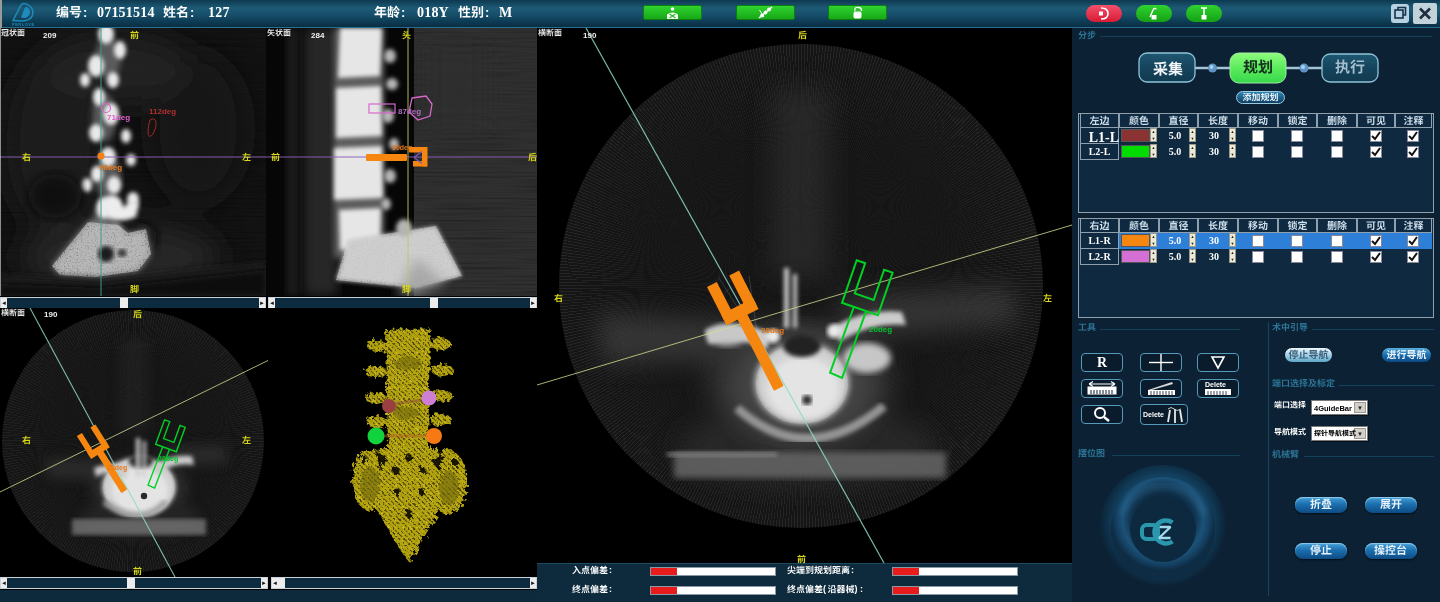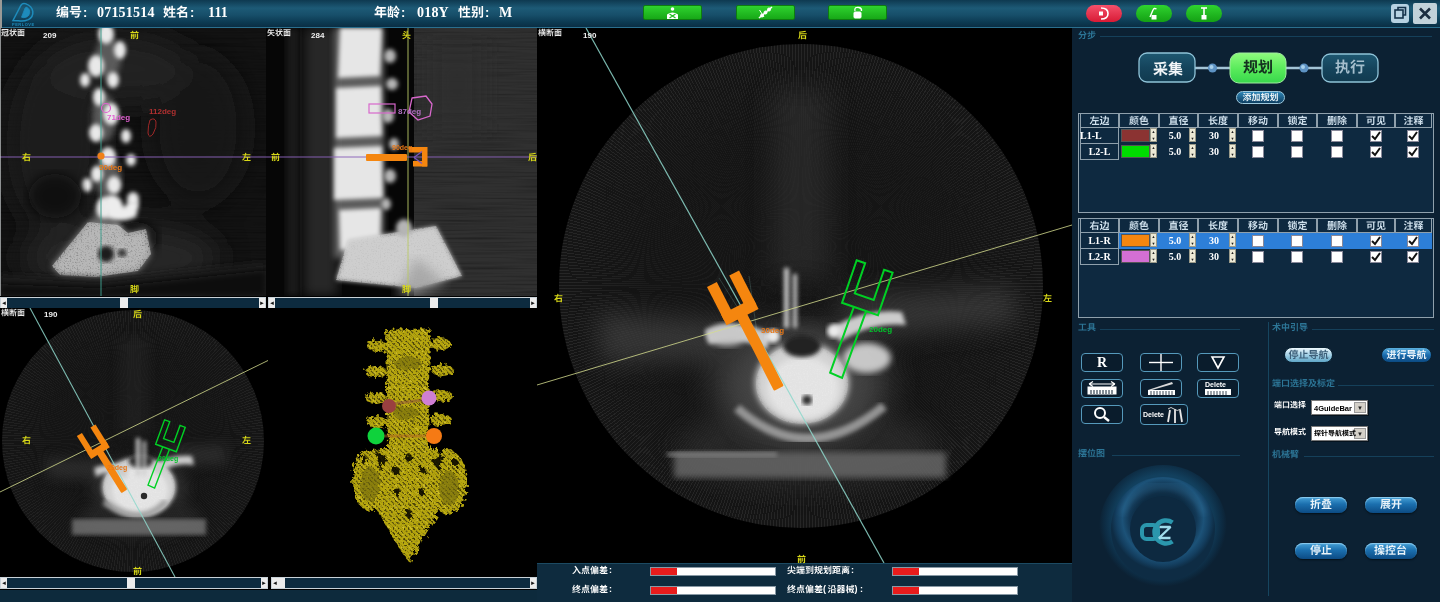--- a/index.html
+++ b/index.html
@@ -115,21 +115,21 @@
 <div id="topbar"></div>
 <svg class="ab" style="left:8px;top:1px" width="36" height="26" viewBox="0 0 36 26">
 <g stroke="#1e8cbc" fill="none">
 <path d="M5 19.5 L13 4.2 Q14.8 1.6 18 2.9 Q24 5.2 24.8 10.5 Q25.4 16 20.4 18.6 Q15.5 20.8 10.5 19.8 Z" stroke-width="1.5"></path>
 <path d="M13.5 16.2 L17 7.2 Q17.8 5.5 19.3 6.5 Q21.9 8.3 21.7 11.4 Q21.4 14.9 18.2 16.2 Q15.7 17.1 13.5 16.2 Z" fill="#1e8cbc" stroke-width="0.8"></path>
 </g>
 <text x="4" y="24.5" font-size="4" fill="#1e8cbc" font-weight="bold" letter-spacing="0.5">PERLOVE</text>
 </svg>
 <div class="ab" style="left:0;top:0;width:2px;height:28px;background:#9a9a96"></div>
 <div class="serifw" style="left:97px;top:5px;font-size:14px;letter-spacing:0.2px">07151514</div>
-<div class="serifw" style="left:208px;top:5px;font-size:14px;letter-spacing:0.2px">111</div>
+<div class="serifw" style="left:208px;top:5px;font-size:14px;letter-spacing:0.2px">127</div>
 <div class="serifw" style="left:417px;top:5px;font-size:14px;letter-spacing:0.2px">018Y</div>
 <div class="serifw" style="left:499px;top:5px;font-size:14px;letter-spacing:0.2px">M</div>
 <div class="gbtn" style="left:643px"></div>
 <div class="gbtn" style="left:736px"></div>
 <div class="gbtn" style="left:828px"></div>
 <svg class="ab" style="left:643px;top:5px" width="59" height="15" viewBox="0 0 59 15">
     <g fill="#fff">
       <circle cx="29.5" cy="4" r="1.8"></circle>
       <path d="M24 14 L24 9.5 Q29.5 5.5 35 9.5 L35 14 Z"></path>
       <path d="M26.5 9 l6 4 m0 -4 l-6 4" stroke="#1fbf1f" stroke-width="1.2"></path>
@@ -539,21 +539,21 @@
 <div class="ab" style="left:1080px;top:114px;width:39px;height:14px;border:1px solid #8fa0ac;border-top:none;background:#0e2940"></div>
 <div class="ab" style="left:1119px;top:114px;width:40px;height:14px;border:1px solid #8fa0ac;border-top:none;background:#0e2940"></div>
 <div class="ab" style="left:1159px;top:114px;width:39px;height:14px;border:1px solid #8fa0ac;border-top:none;background:#0e2940"></div>
 <div class="ab" style="left:1198px;top:114px;width:40px;height:14px;border:1px solid #8fa0ac;border-top:none;background:#0e2940"></div>
 <div class="ab" style="left:1238px;top:114px;width:40px;height:14px;border:1px solid #8fa0ac;border-top:none;background:#0e2940"></div>
 <div class="ab" style="left:1278px;top:114px;width:39px;height:14px;border:1px solid #8fa0ac;border-top:none;background:#0e2940"></div>
 <div class="ab" style="left:1317px;top:114px;width:40px;height:14px;border:1px solid #8fa0ac;border-top:none;background:#0e2940"></div>
 <div class="ab" style="left:1357px;top:114px;width:38px;height:14px;border:1px solid #8fa0ac;border-top:none;background:#0e2940"></div>
 <div class="ab" style="left:1395px;top:114px;width:37px;height:14px;border:1px solid #8fa0ac;border-top:none;background:#0e2940"></div>
 <div class="ab" style="left:1080px;top:128px;width:39px;height:16px;border:1px solid #8fa0ac;border-top:none"></div>
-<div class="serifw" style="left:1080px;top:130px;width:39px;font-size:10px;text-align:left">L1-L</div>
+<div class="serifw" style="left:1080px;top:130px;width:39px;font-size:14px;text-align:right">L1-L</div>
 <div class="ab" style="left:1121px;top:129px;width:29px;height:13px;background:#8b3332;border:1px solid #555"></div>
 <div class="spin" style="left:1150px;top:128px">
     <div style="font-size:4px;line-height:4px;text-align:center;color:#222;margin-top:1px">▲</div>
     <div style="font-size:4px;line-height:4px;text-align:center;color:#222;margin-top:3px">▼</div>
   </div>
 <div class="spin" style="left:1189px;top:128px">
     <div style="font-size:4px;line-height:4px;text-align:center;color:#222;margin-top:1px">▲</div>
     <div style="font-size:4px;line-height:4px;text-align:center;color:#222;margin-top:3px">▼</div>
   </div>
 <div class="spin" style="left:1229px;top:128px">

